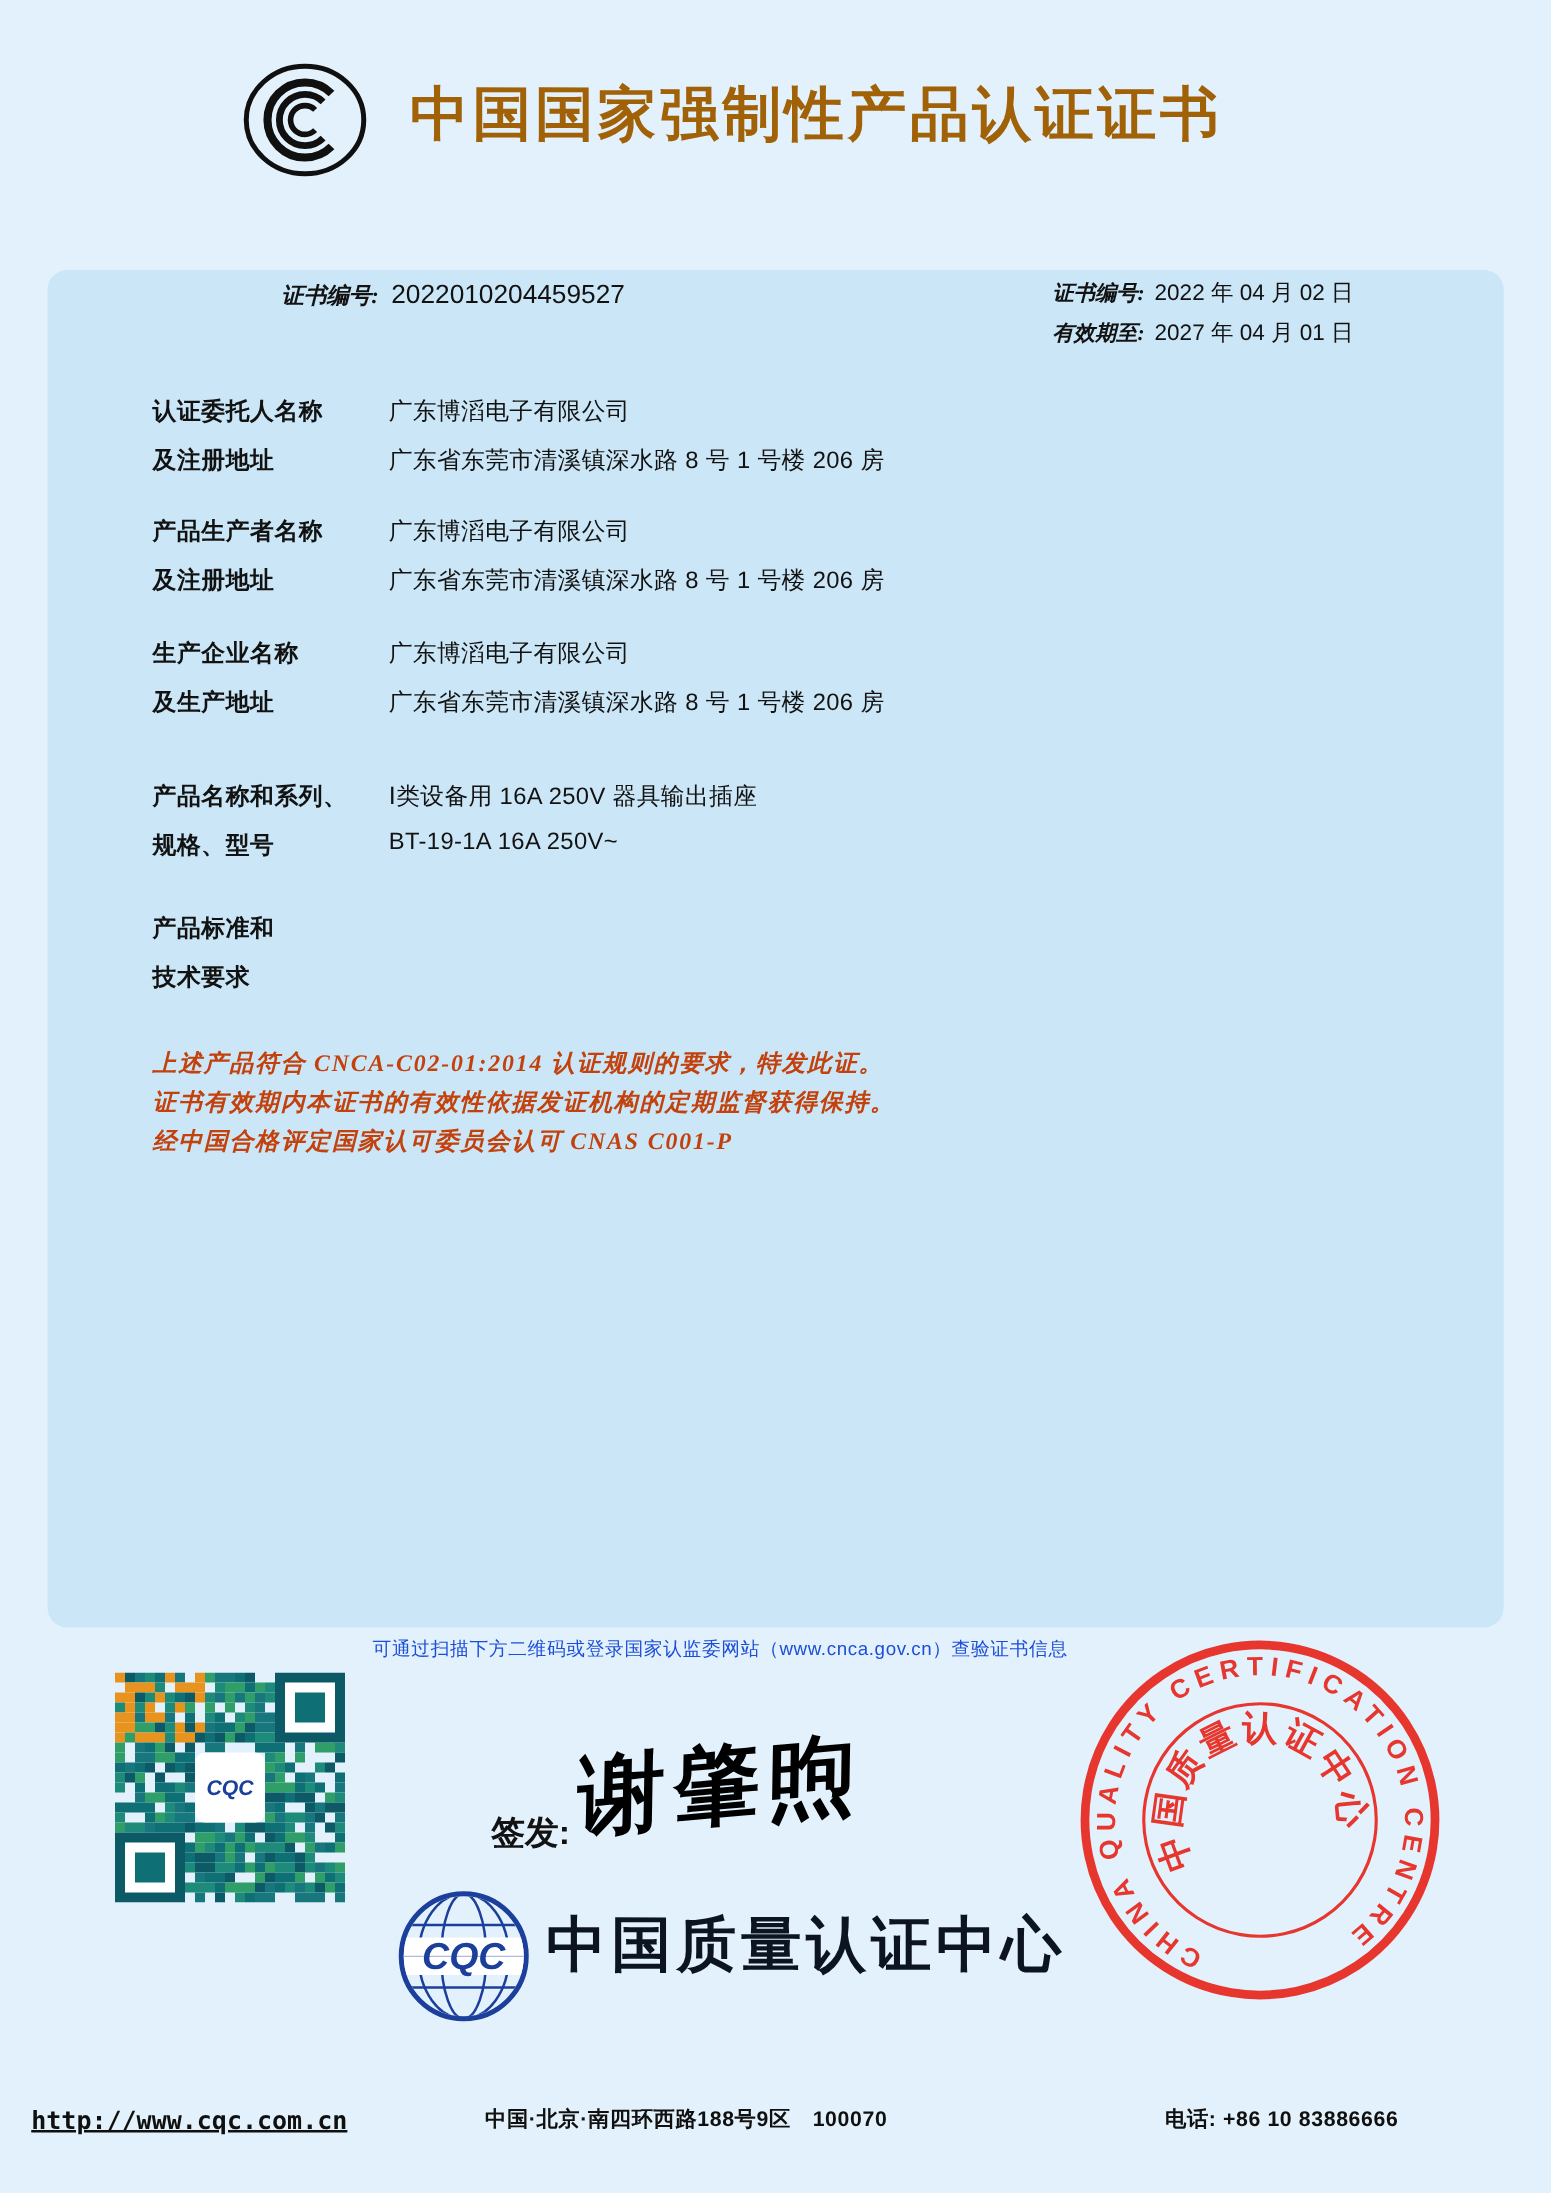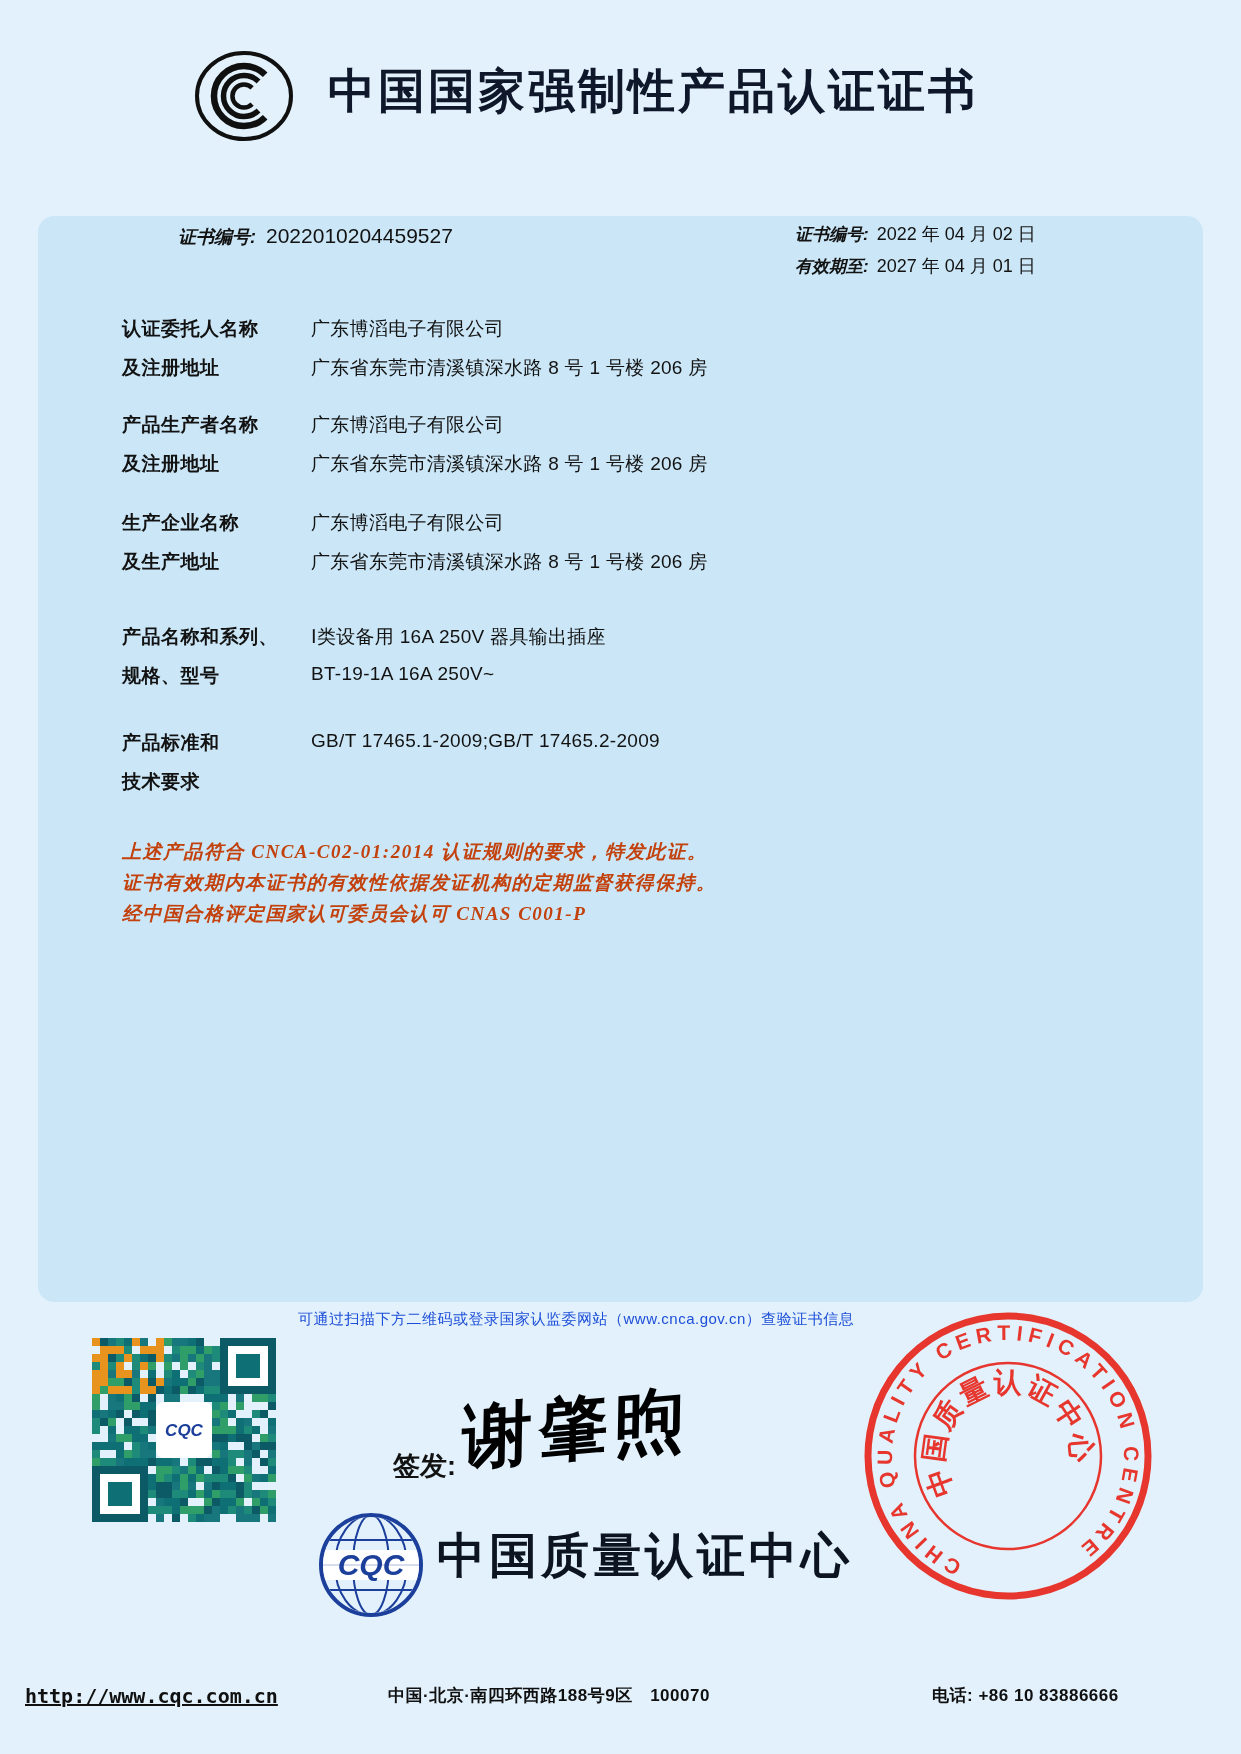--- a/index.html
+++ b/index.html
@@ -8,29 +8,29 @@
     width:1241px;height:1754px;
     background:#e2f1fb;
     font-family:"Liberation Sans", sans-serif;
     color:#121212;
     overflow:hidden;
   }
   
   .ccc-logo{position:absolute;left:194px;top:50px;width:100px;height:94px;}
   .doc-title{
     position:absolute;left:328px;top:60px;
-    font-size:47px;font-weight:800;letter-spacing:3px;color:#0f172a;
+    font-size:47px;font-weight:800;letter-spacing:3px;color:#a16207;
     font-family:"Liberation Sans", sans-serif;
   }
   
   .panel{
     position:absolute;left:38px;top:216px;width:1165px;height:1086px;
     background:#cbe7f7;border-radius:16px;
   }
-  .kai{font-family:Liberation Sans, sans-serif;font-style:italic;font-weight:700;}
+  .kai{font-family:Liberation Serif, serif;font-style:italic;font-weight:700;margin-left:47px;}
   .cert-no{position:absolute;left:178px;top:224px;font-size:19px;}
   .cert-no .lab{font-size:18px;}
   .cert-no .val{font-style:normal;font-weight:400;font-size:21px;margin-left:10px;font-family:"Liberation Sans", sans-serif;}
   .date-row{position:absolute;left:795px;font-size:18px;white-space:nowrap;}
   .date-row .lab{font-size:17px;}
   .date-row .val{font-style:normal;font-weight:400;margin-left:8px;font-family:"Liberation Sans", sans-serif;}
   
   .field{position:absolute;left:122px;width:1010px;}
   .frow{display:flex;align-items:flex-start;height:31px;margin-bottom:8px;gap:28px;}
   .flabel{width:161px;flex:0 0 161px;font-weight:700;font-size:19px;letter-spacing:0.5px;}
@@ -129,21 +129,20 @@
         <div class="fvalue">Ⅰ类设备用 16A 250V 器具输出插座</div>
       </div>
     <div class="frow">
         <div class="flabel">规格、型号</div>
         <div class="fvalue">BT-19-1A 16A 250V~</div>
       </div>
   </div>
   <div class="field" style="top:730px">
     <div class="frow">
         <div class="flabel">产品标准和</div>
-        <div class="fvalue">GB/T 17465.1-2009;GB/T 17465.2-2009</div>
       </div>
     <div class="frow">
         <div class="flabel">技术要求</div>
         <div class="fvalue"></div>
       </div>
   </div>
 
   <div class="statement">
     <div>上述产品符合 CNCA-C02-01:2014 认证规则的要求，特发此证。</div>
     <div>证书有效期内本证书的有效性依据发证机构的定期监督获得保持。</div>

